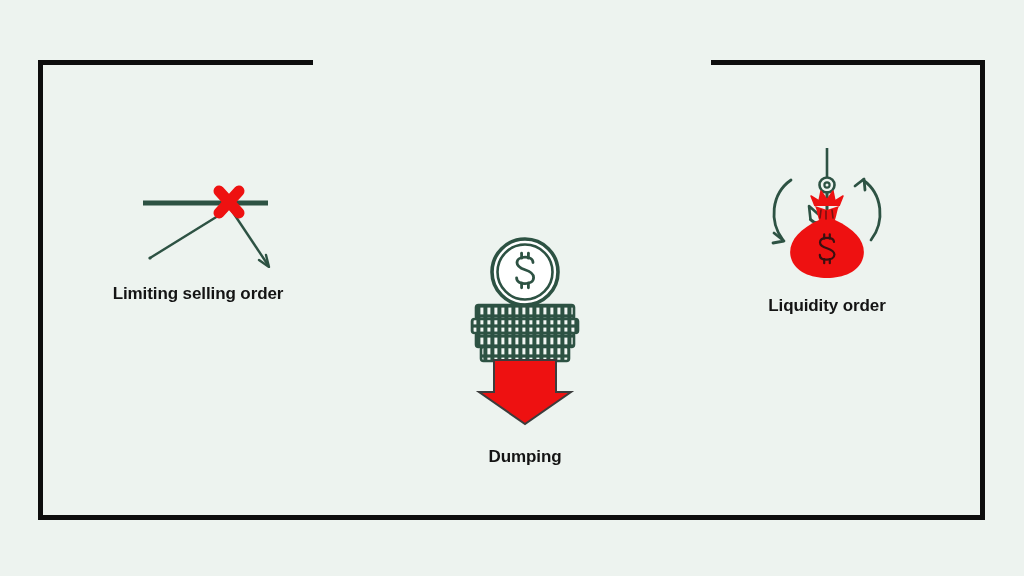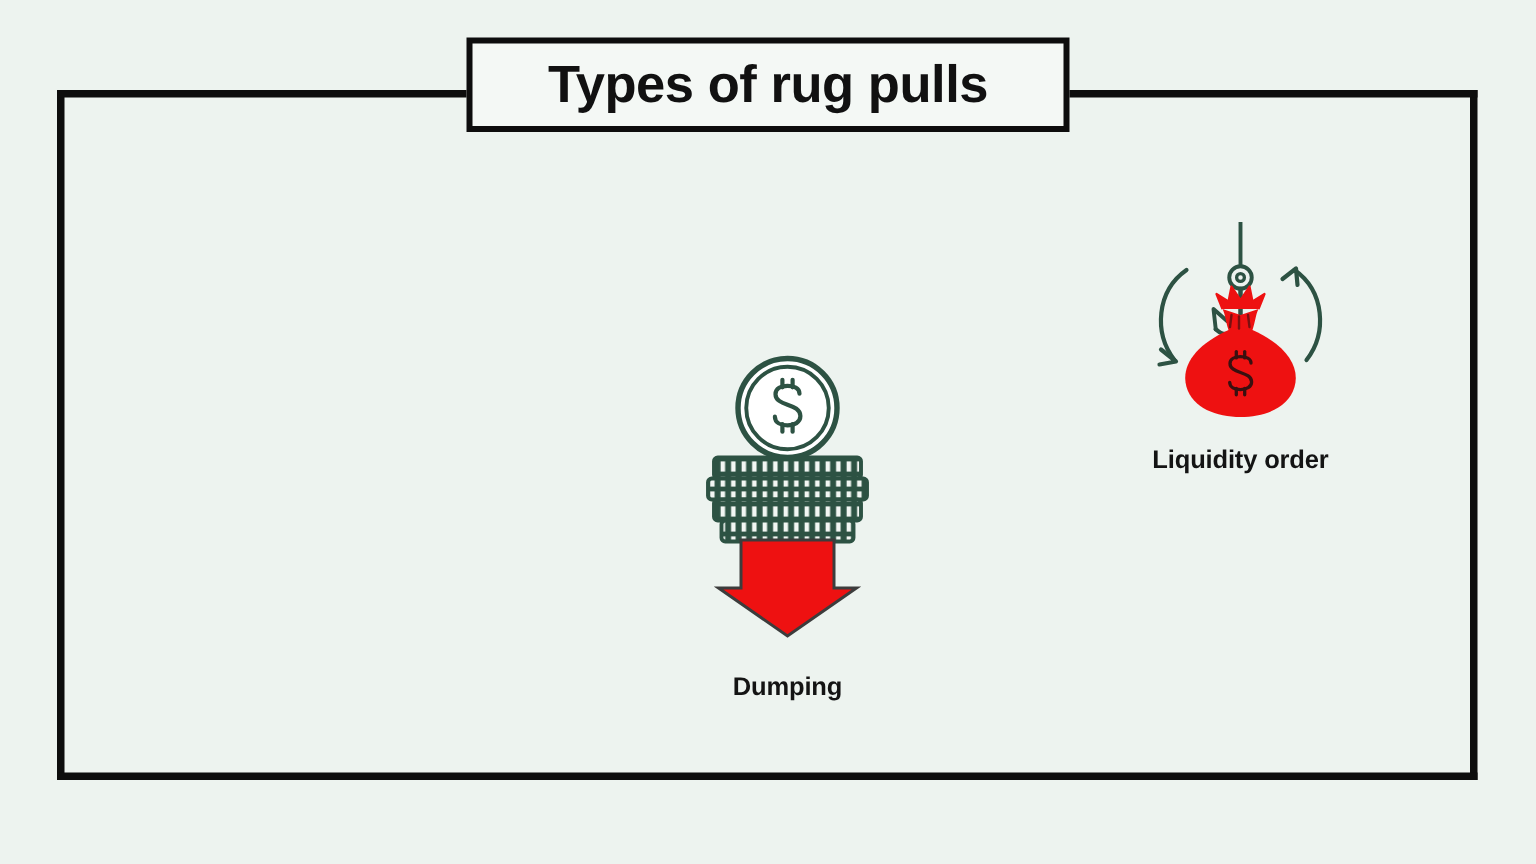--- a/index.html
+++ b/index.html
@@ -94,24 +94,41 @@
 <body>
 
 <div id="poster">
 
   <div class="frame-left"></div>
   <div class="frame-right"></div>
   <div class="frame-bottom"></div>
   <div class="frame-top-left"></div>
   <div class="frame-top-right"></div>
 
-  <div id="title-box">
-    <span id="title-text">Types of rug pulls</span>
+
+  <div class="item" id="item-limiting">
+    <div class="item-icon">
+      <svg width="180" height="100" viewBox="0 0 180 100" xmlns="http://www.w3.org/2000/svg">
+
+        <line x1="35" y1="35" x2="160" y2="35" stroke="#2d5243" stroke-width="5" stroke-linecap="butt"></line>
+
+        <line x1="118" y1="43" x2="42" y2="90" stroke="#2d5243" stroke-width="2.4" stroke-linecap="round"></line>
+        <circle cx="42" cy="90" r="1.6" fill="#2d5243"></circle>
+
+        <line x1="124" y1="43" x2="160" y2="97" stroke="#2d5243" stroke-width="2.4" stroke-linecap="round"></line>
+        <path d="M 151 92 L 161 99 L 158 87" fill="none" stroke="#2d5243" stroke-width="2.4" stroke-linecap="round" stroke-linejoin="round"></path>
+
+        <g stroke="#ee1111" stroke-width="11" stroke-linecap="round">
+          <line x1="111" y1="23" x2="131" y2="45"></line>
+          <line x1="131" y1="23" x2="111" y2="45"></line>
+        </g>
+      </svg>
+    </div>
+    <div class="item-label">Limiting selling order</div>
   </div>
-
 
   <div class="item" id="item-dumping">
     <div class="item-icon">
       <svg width="150" height="190" viewBox="0 0 150 190" xmlns="http://www.w3.org/2000/svg">
         <defs>
 
           <pattern id="ridge" width="7" height="10" patternUnits="userSpaceOnUse">
             <rect x="0" y="0" width="7" height="10" fill="#2d5243"></rect>
             <rect x="2.4" y="1.6" width="3" height="6.8" fill="#f2f6f3"></rect>
           </pattern>

